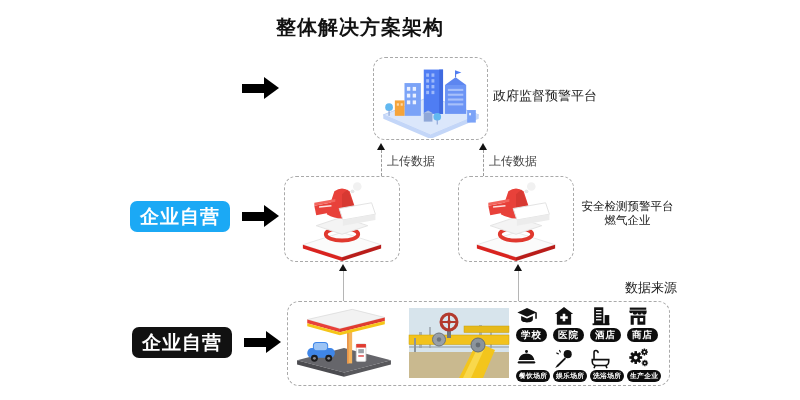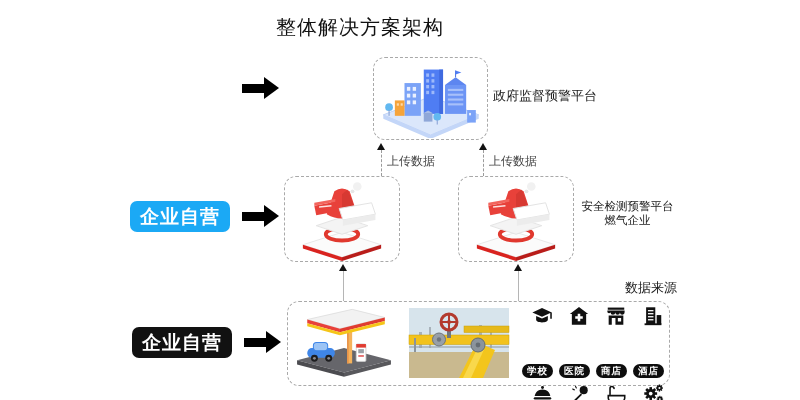--- a/index.html
+++ b/index.html
@@ -1,20 +1,20 @@
 <!DOCTYPE html>
 <html><head>
 <meta charset="utf-8">
 <style>
   * { margin:0; padding:0; box-sizing:border-box; }
   body { background:#fff; font-family:"Liberation Sans","DejaVu Sans",sans-serif; }
   .canvas { position:relative; width:800px; height:400px; background:#fff; overflow:hidden; }
 
   .title { position:absolute; left:0; top:14px; width:720px; text-align:center;
-           font-size:20px; font-weight:400; color:#111; letter-spacing:1px; }
+           font-size:20px; font-weight:700; color:#111; letter-spacing:1px; }
 
   
   .chip { position:absolute; width:100px; height:31px; border-radius:7px;
           display:flex; align-items:center; justify-content:center;
           color:#fff; font-size:19px; font-weight:700; letter-spacing:1px; }
   .chip-gov  { left:130px; top:73px;  background:#e8192c; }
   .chip-ent1 { left:130px; top:201px; background:#1ba9f5; }
   .chip-ent2 { left:132px; top:327px; background:#111111; }
 
   
@@ -44,22 +44,22 @@
   
   .plat-label { position:absolute; font-size:13px; color:#1a1a1a; white-space:nowrap; }
   .gas-label  { position:absolute; left:575px; top:199px; width:105px; text-align:center;
                 font-size:11.5px; color:#1a1a1a; line-height:14px; }
   .src-title  { position:absolute; left:616px; top:279px; width:70px; text-align:center;
                 font-size:13px; color:#1a1a1a; }
 
   
   .src-grid { position:absolute; left:516px; top:303px; width:152px;
               display:flex; flex-wrap:wrap; }
-  .src-cell { width:37px; display:flex; flex-direction:column; align-items:flex-end;
-              margin-bottom:3px;gap:36px; }
+  .src-cell { width:37px; display:flex; flex-direction:column; align-items:flex-start;
+              margin-bottom:3px; }
   .src-cell .ic { height:24px; display:flex; align-items:flex-end; justify-content:center; }
   .pill { margin-top:1px; background:#0d0d0d; color:#fff; font-weight:700;
           border-radius:8px; padding:2px 5px; white-space:nowrap; line-height:1.1; }
   .pill-lg { font-size:9.5px; letter-spacing:1px; }
   .pill-sm { font-size:6.8px; letter-spacing:0.3px; padding:2px 3px; }
 
   .illus { position:absolute; }
 </style>
 </head>
 <body>
@@ -251,46 +251,46 @@
         <path fill-rule="evenodd" d="M12 2.2 2 9.8h2.2V21.5h15.6V9.8H22zM10.6 9.5h2.8v2.7h2.7V15h-2.7v2.7h-2.8V15H7.9v-2.8h2.7z"></path>
       </svg>
         </div>
       <div class="pill pill-lg">医院</div>
     </div>
 
     <div class="src-cell">
       <div class="ic">
           <svg width="22" height="22" viewBox="0 0 24 24">
         <g fill="#111">
-          <rect x="3" y="2.8" width="18" height="2.4"></rect>
-          <path d="M2.6 6h18.8v2a2.55 2.55 0 0 1-5.1.2 2.55 2.55 0 0 1-5.1 0 2.55 2.55 0 0 1-5.1 0A2.55 2.55 0 0 1 2.6 8z"></path>
-          <path d="M4 11.5h16v10H4zm3.4 2.6v7.4h4v-7.4zm6.6 0v4h3.6v-4z" fill-rule="evenodd"></path>
-        </g>
-      </svg>
-        </div>
-      <div class="pill pill-lg">商店</div>
-    </div>
-
-    <div class="src-cell">
-      <div class="ic">
-          <svg width="22" height="22" viewBox="0 0 24 24">
-        <g fill="#111">
           <rect x="4.5" y="2.5" width="10" height="18.5"></rect>
           <rect x="16" y="11" width="5" height="10"></rect>
           <rect x="2.8" y="20" width="18.4" height="2"></rect>
         </g>
         <g fill="#fff">
           <rect x="6.5" y="5.5" width="6" height="1.4"></rect>
           <rect x="6.5" y="8.8" width="6" height="1.4"></rect>
           <rect x="6.5" y="12.1" width="6" height="1.4"></rect>
           <rect x="6.5" y="15.4" width="6" height="1.4"></rect>
         </g>
       </svg>
         </div>
       <div class="pill pill-lg">酒店</div>
+    </div>
+
+    <div class="src-cell">
+      <div class="ic">
+          <svg width="22" height="22" viewBox="0 0 24 24">
+        <g fill="#111">
+          <rect x="3" y="2.8" width="18" height="2.4"></rect>
+          <path d="M2.6 6h18.8v2a2.55 2.55 0 0 1-5.1.2 2.55 2.55 0 0 1-5.1 0 2.55 2.55 0 0 1-5.1 0A2.55 2.55 0 0 1 2.6 8z"></path>
+          <path d="M4 11.5h16v10H4zm3.4 2.6v7.4h4v-7.4zm6.6 0v4h3.6v-4z" fill-rule="evenodd"></path>
+        </g>
+      </svg>
+        </div>
+      <div class="pill pill-lg">商店</div>
     </div>
 
     <div class="src-cell">
       <div class="ic">
           <svg width="21" height="21" viewBox="0 0 24 24" fill="#111">
         <circle cx="12" cy="4" r="1.7"></circle>
         <path d="M12 6.3c-4.6 0-8.4 3.2-8.9 7.5h17.8C20.4 9.5 16.6 6.3 12 6.3z"></path>
         <rect x="2" y="15" width="20" height="2.7" rx="1.35"></rect>
       </svg>
         </div>

